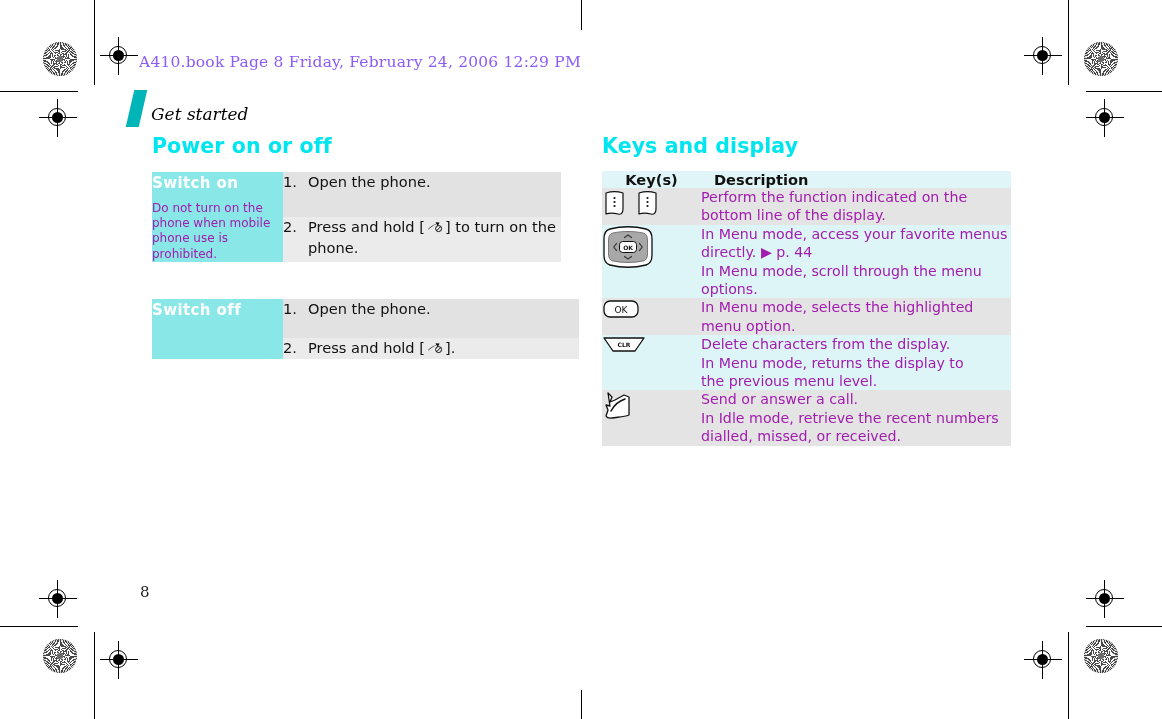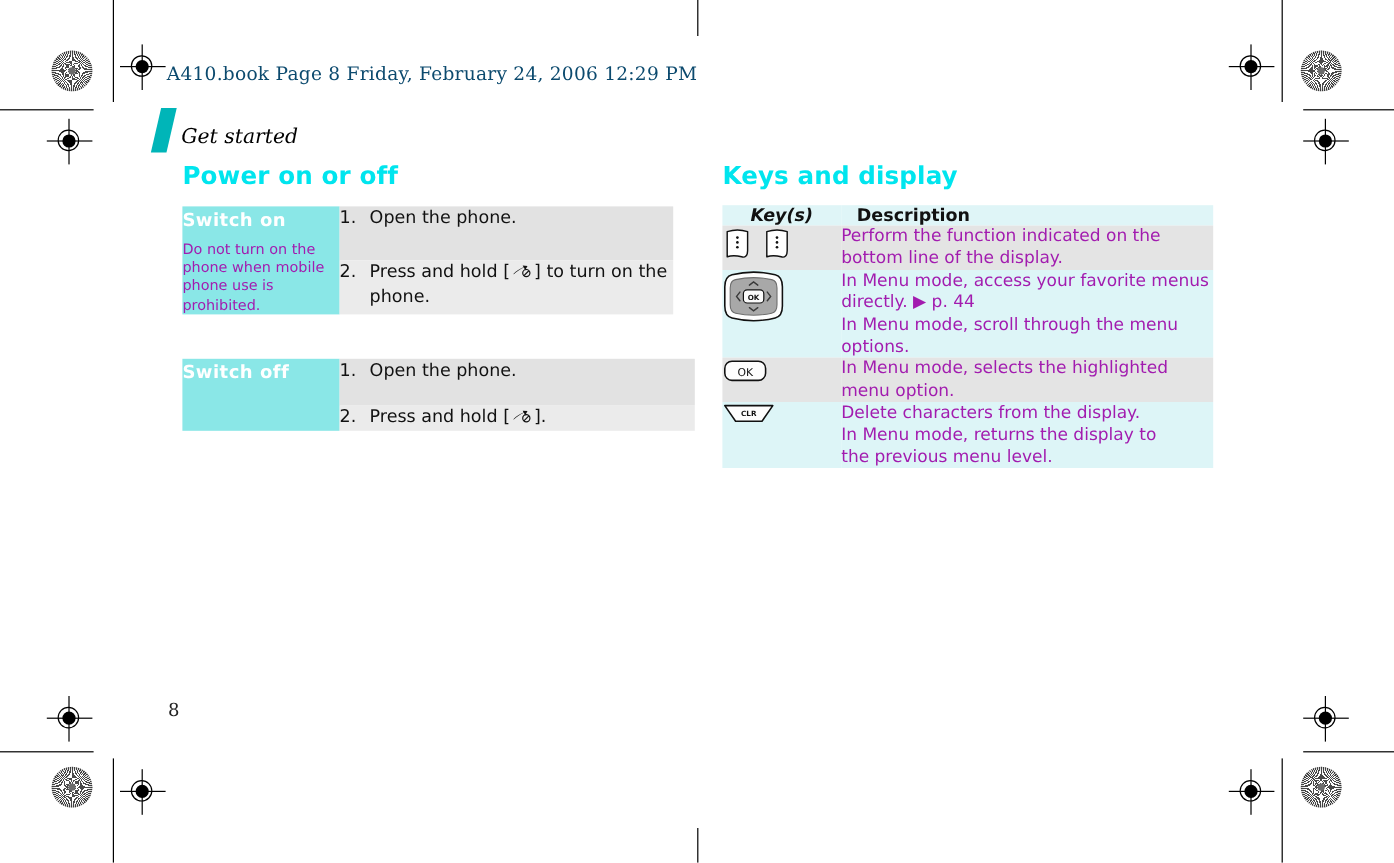--- a/index.html
+++ b/index.html
@@ -71,21 +71,21 @@
     background: #6b6b6b;
   }
 
   
   .doc-header {
     position: absolute;
     left: 139px;
     top: 53px;
     font-family: "DejaVu Serif", serif;
     font-size: 15.5px;
-    color: #0c4a6e;
+    color: #8b5cf6;
     letter-spacing: 0.2px;
     white-space: nowrap;
   }
 
   
   .chapter-wrap {
     position: absolute;
     left: 130px;
     top: 90px;
     height: 40px;
@@ -178,21 +178,21 @@
   
   #table-keys { left: 602px; top: 171px; width: 409px; }
   .keys-head-cell {
     background: #dff5f7;
     font-weight: bold;
     font-size: 14.6px;
     color: #111;
     padding: 7px 0 8px 0;
     text-align: left;
   }
-  .keys-head-cell.c1 { width: 99px; text-align: center; padding-left: 0; font-style: italic; }
+  .keys-head-cell.c1 { width: 99px; text-align: center; padding-left: 0; }
   .keys-head-cell.c2 { padding-left: 13px; }
 
   .keys-icon-cell {
     width: 99px;
     vertical-align: top;
     padding-top: 10px;
   }
   .keys-desc-cell {
     padding: 7px 8px 9px 13px;
     font-size: 14.2px;
@@ -446,16 +446,31 @@
         </svg>
       </span>
     </td>
     <td class="keys-desc-cell">
       <div>Delete characters from the display.</div>
       <div>In Menu mode, returns the display to</div>
       <div>the previous menu level.</div>
     </td>
   </tr>
 
+  <tr class="row-gray">
+    <td class="keys-icon-cell">
+      <span class="keyglyph">
+        <svg width="34" height="32" viewBox="0 0 34 32">
+          <path d="M6 3 L10 7 L8 12 L13 10 L22 5 L27 7 L27 25 C22 27 16 27 10 28 C7 28.5 5 28 4 26 L6 20 L4 15 L8 16 Z" fill="#fff" stroke="#111" stroke-width="1.3" stroke-linejoin="round"></path>
+          <path d="M9 21 C12 15 17 11 23 9" fill="none" stroke="#111" stroke-width="1.5" stroke-linecap="round"></path>
+        </svg>
+      </span>
+    </td>
+    <td class="keys-desc-cell">
+      <div>Send or answer a call.</div>
+      <div>In Idle mode, retrieve the recent numbers</div>
+      <div>dialled, missed, or received.</div>
+    </td>
+  </tr>
 </tbody>
   </table>
 
 <div class="page-number">8</div>
 
 </body></html>

